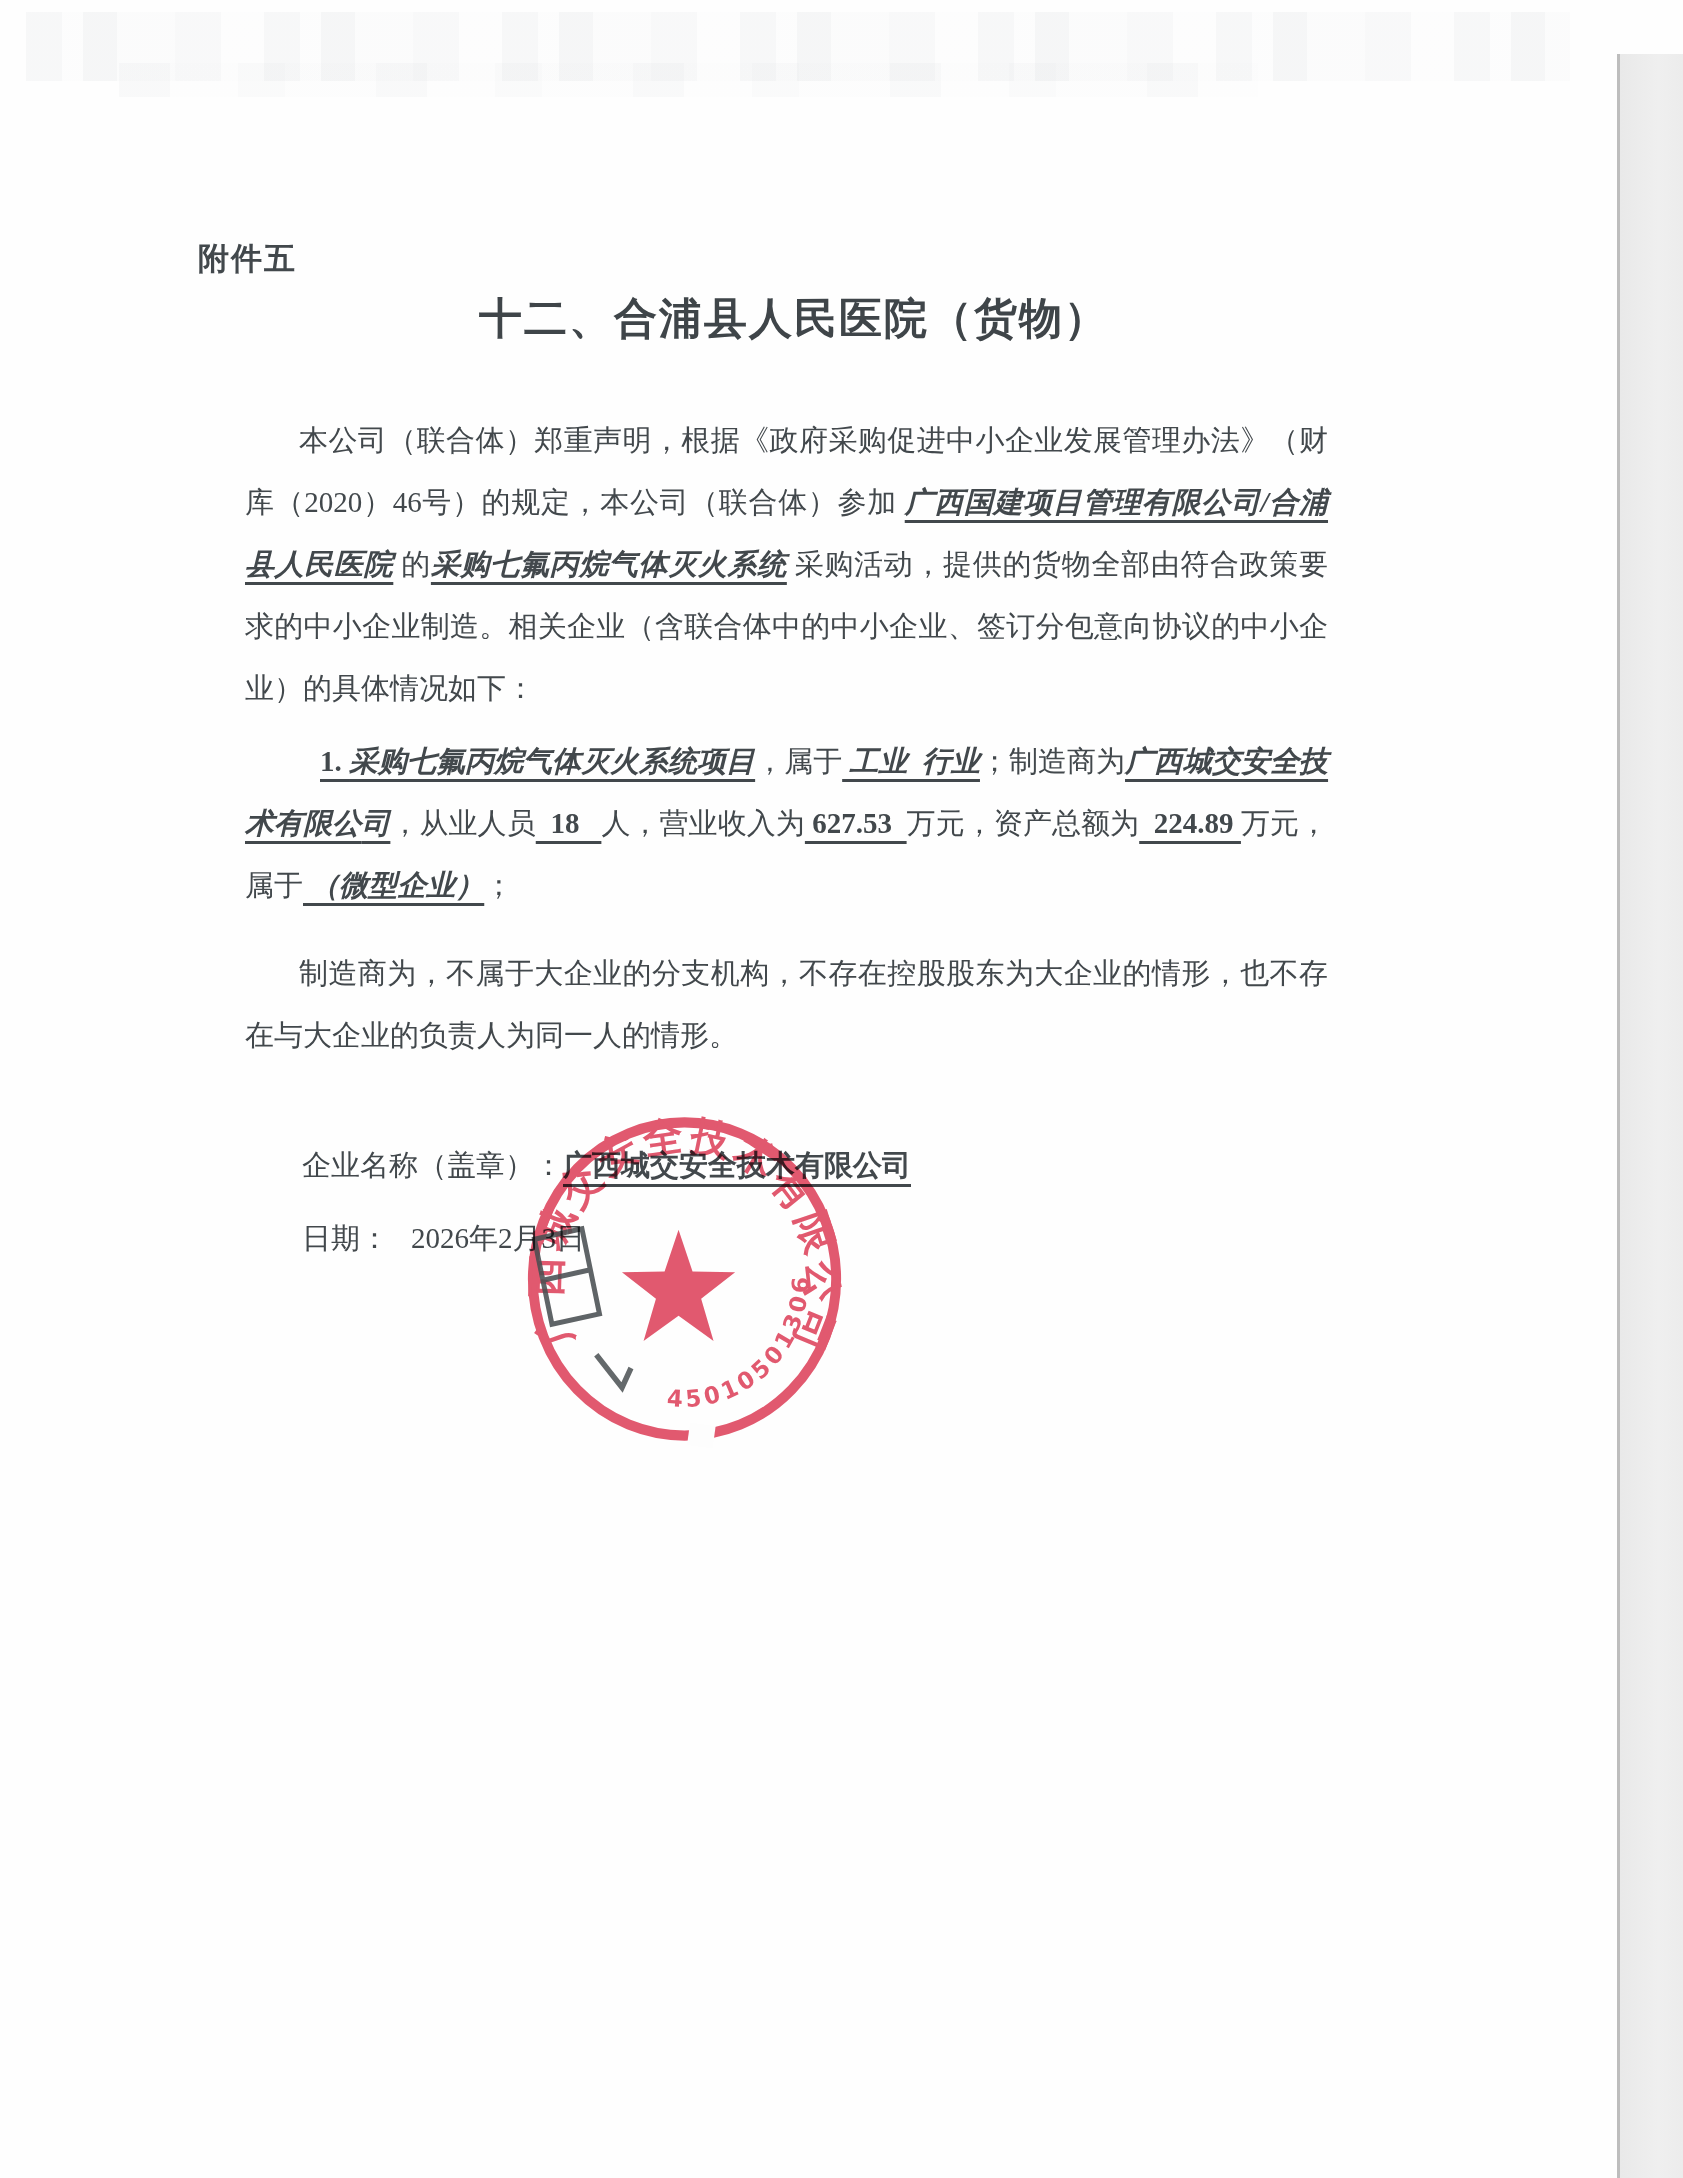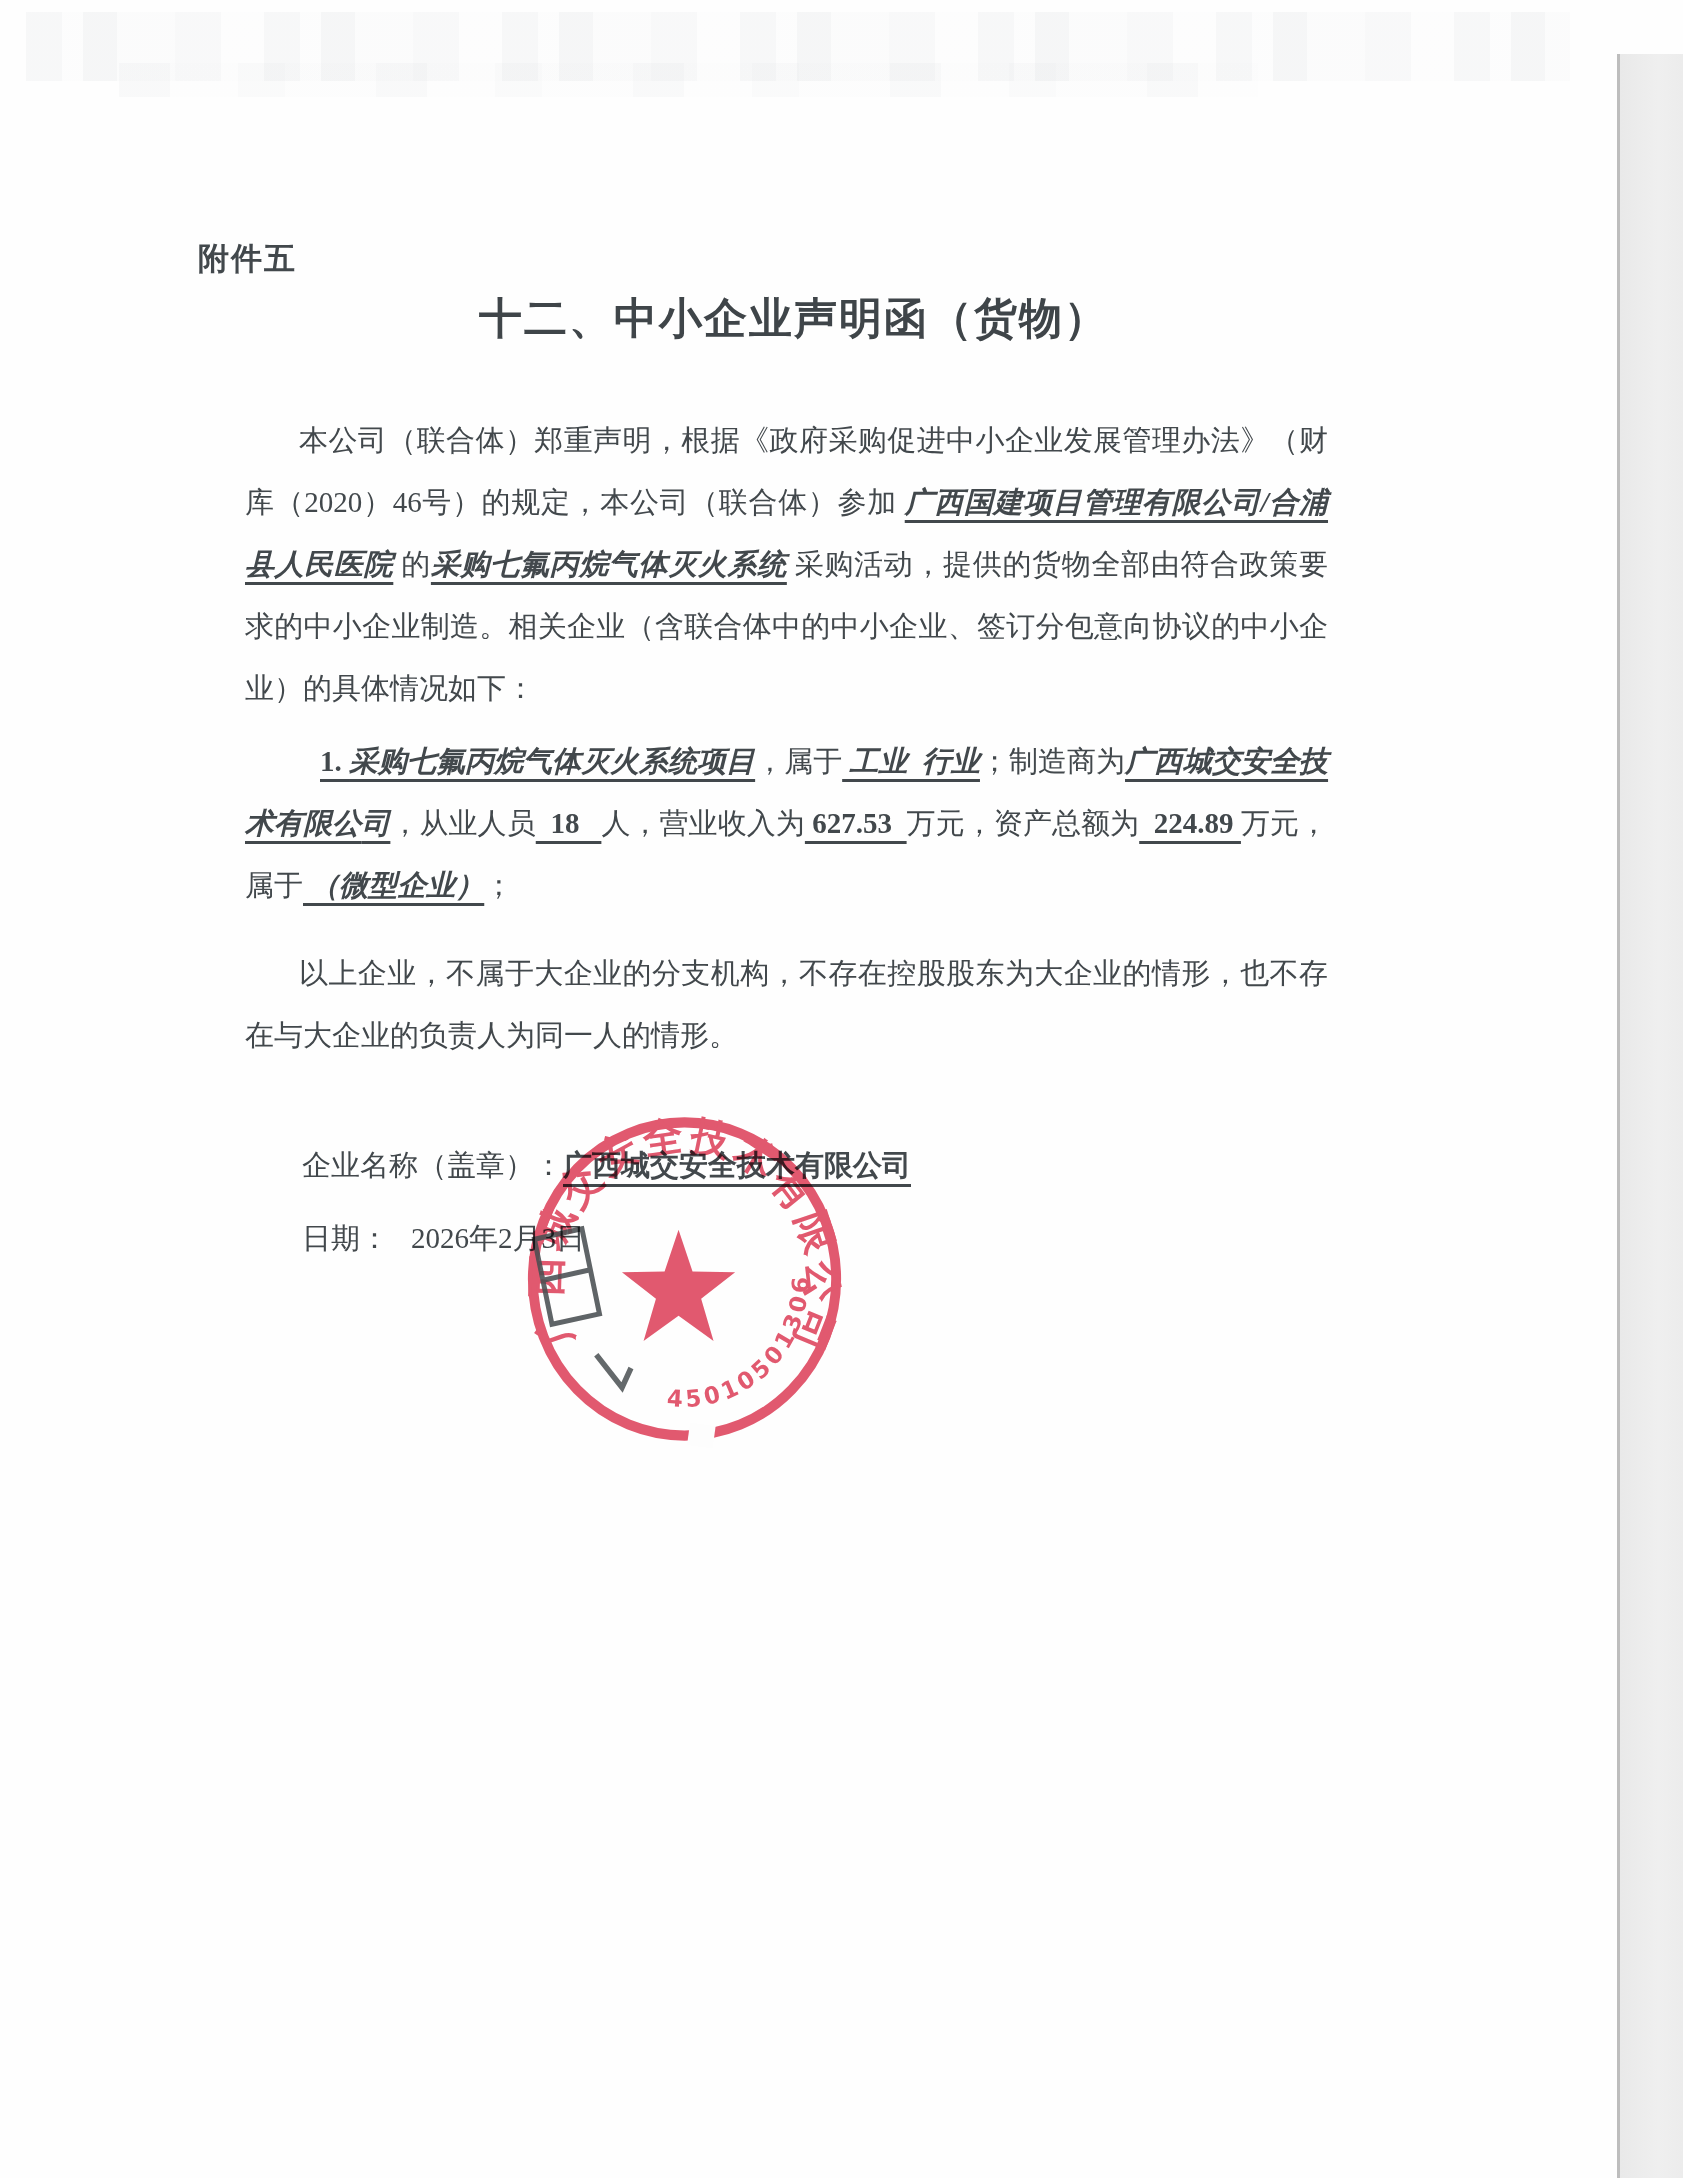--- a/index.html
+++ b/index.html
@@ -90,26 +90,26 @@
 <body>
 
 <div class="page">
 
   <div class="scan-noise"></div>
   <div class="scan-noise2"></div>
   <div class="scan-edge-band"></div>
   <div class="scan-edge-line"></div>
 
   <div class="attachment">附件五</div>
-  <div class="title">十二、中小企业声明函（货物）</div>
+  <div class="title">十二、合浦县人民医院（货物）</div>
 
   <div class="body-text">
     <p class="p1"><span>本公司（联合体）郑重声明，根据《政府采购促进中小企业发展管理办法》（财库（2020）46号）的规定，本公司（联合体）参加 </span><span class="fill">广西国建项目管理有限公司/合浦县人民医院</span><span> 的</span><span class="fill">采购七氟丙烷气体灭火系统</span><span> 采购活动，提供的货物全部由符合政策要求的中小企业制造。相关企业（含联合体中的中小企业、签订分包意向协议的中小企业）的具体情况如下：</span></p>
     <p class="p2"><span class="num">1.&nbsp;</span><span class="fill">采购七氟丙烷气体灭火系统项目</span><span>，属于</span><span class="fill">&nbsp;工业&nbsp;&nbsp;行业</span><span>；制造商为</span><span class="fill">广西城交安全技术有限公</span><span class="fill">司</span><span>，从业人员</span><span class="num">&nbsp;&nbsp;18&nbsp;&nbsp;&nbsp;</span><span>人，营业收入为</span><span class="num">&nbsp;627.53&nbsp;&nbsp;</span><span>万元，资产总额为</span><span class="num">&nbsp;&nbsp;224.89&nbsp;</span><span>万元，属于</span><span class="fill">&nbsp;（微型企业）</span><span>；</span></p>
-    <p class="p3">以上企业，不属于大企业的分支机构，不存在控股股东为大企业的情形，也不存在与大企业的负责人为同一人的情形。</p>
+    <p class="p3">制造商为，不属于大企业的分支机构，不存在控股股东为大企业的情形，也不存在与大企业的负责人为同一人的情形。</p>
 
     <p class="sig-name"><span>企业名称（盖章）：</span><span class="sig-company">广西城交安全技术有限公司</span></p>
     <p class="sig-date"><span>日期：</span><span class="sig-date-value">2026年2月3日</span></p>
   </div>
 
 
   <svg class="seal" viewBox="-170 -170 340 340" preserveAspectRatio="none">
     <defs>
       <path id="ringPath" d="M -109 63 A 126 126 0 1 1 109 63" fill="none"></path>
       <path id="serialPath" d="M -22 123 A 125 125 0 0 0 125 0" fill="none"></path>

